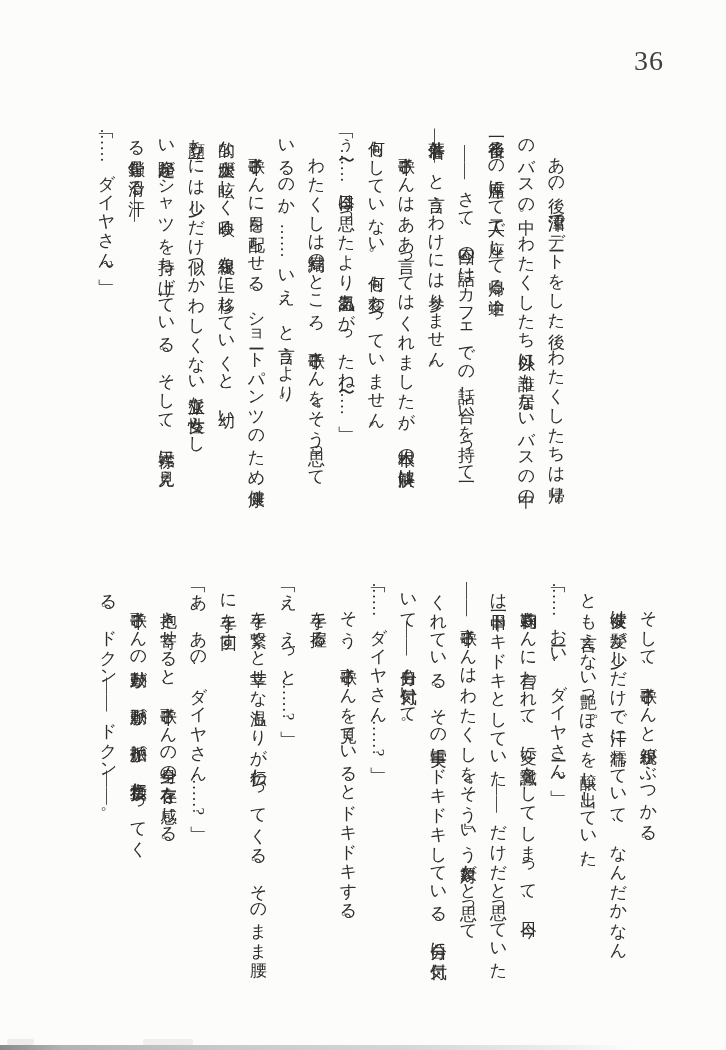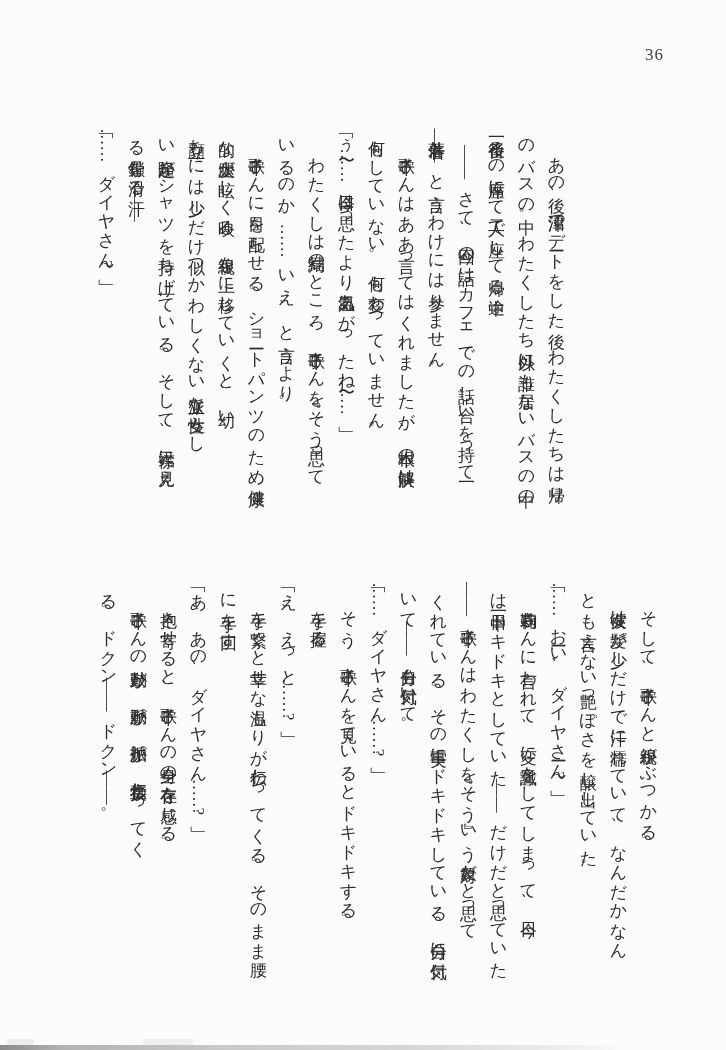--- a/index.html
+++ b/index.html
@@ -8,21 +8,21 @@
     width:726px;height:1050px;
     margin:0 auto;
     background:#fcfcfb;
     overflow:hidden;
     font-family:"Liberation Serif","DejaVu Serif",serif;
     color:#2f2d2b;
   }
   .page-number{
     position:absolute;
     top:45px;right:62px;
-    font-size:17px;
+    font-size:28px;
     letter-spacing:1px;
     color:#413f3c;
   }
   .text-block{
     position:absolute;
     display:flex;
     flex-direction:row-reverse; 
   }
   .text-block.top{top:128px;right:155px;height:434px;}
   .text-block.bottom{top:582px;right:63px;height:434px;}

